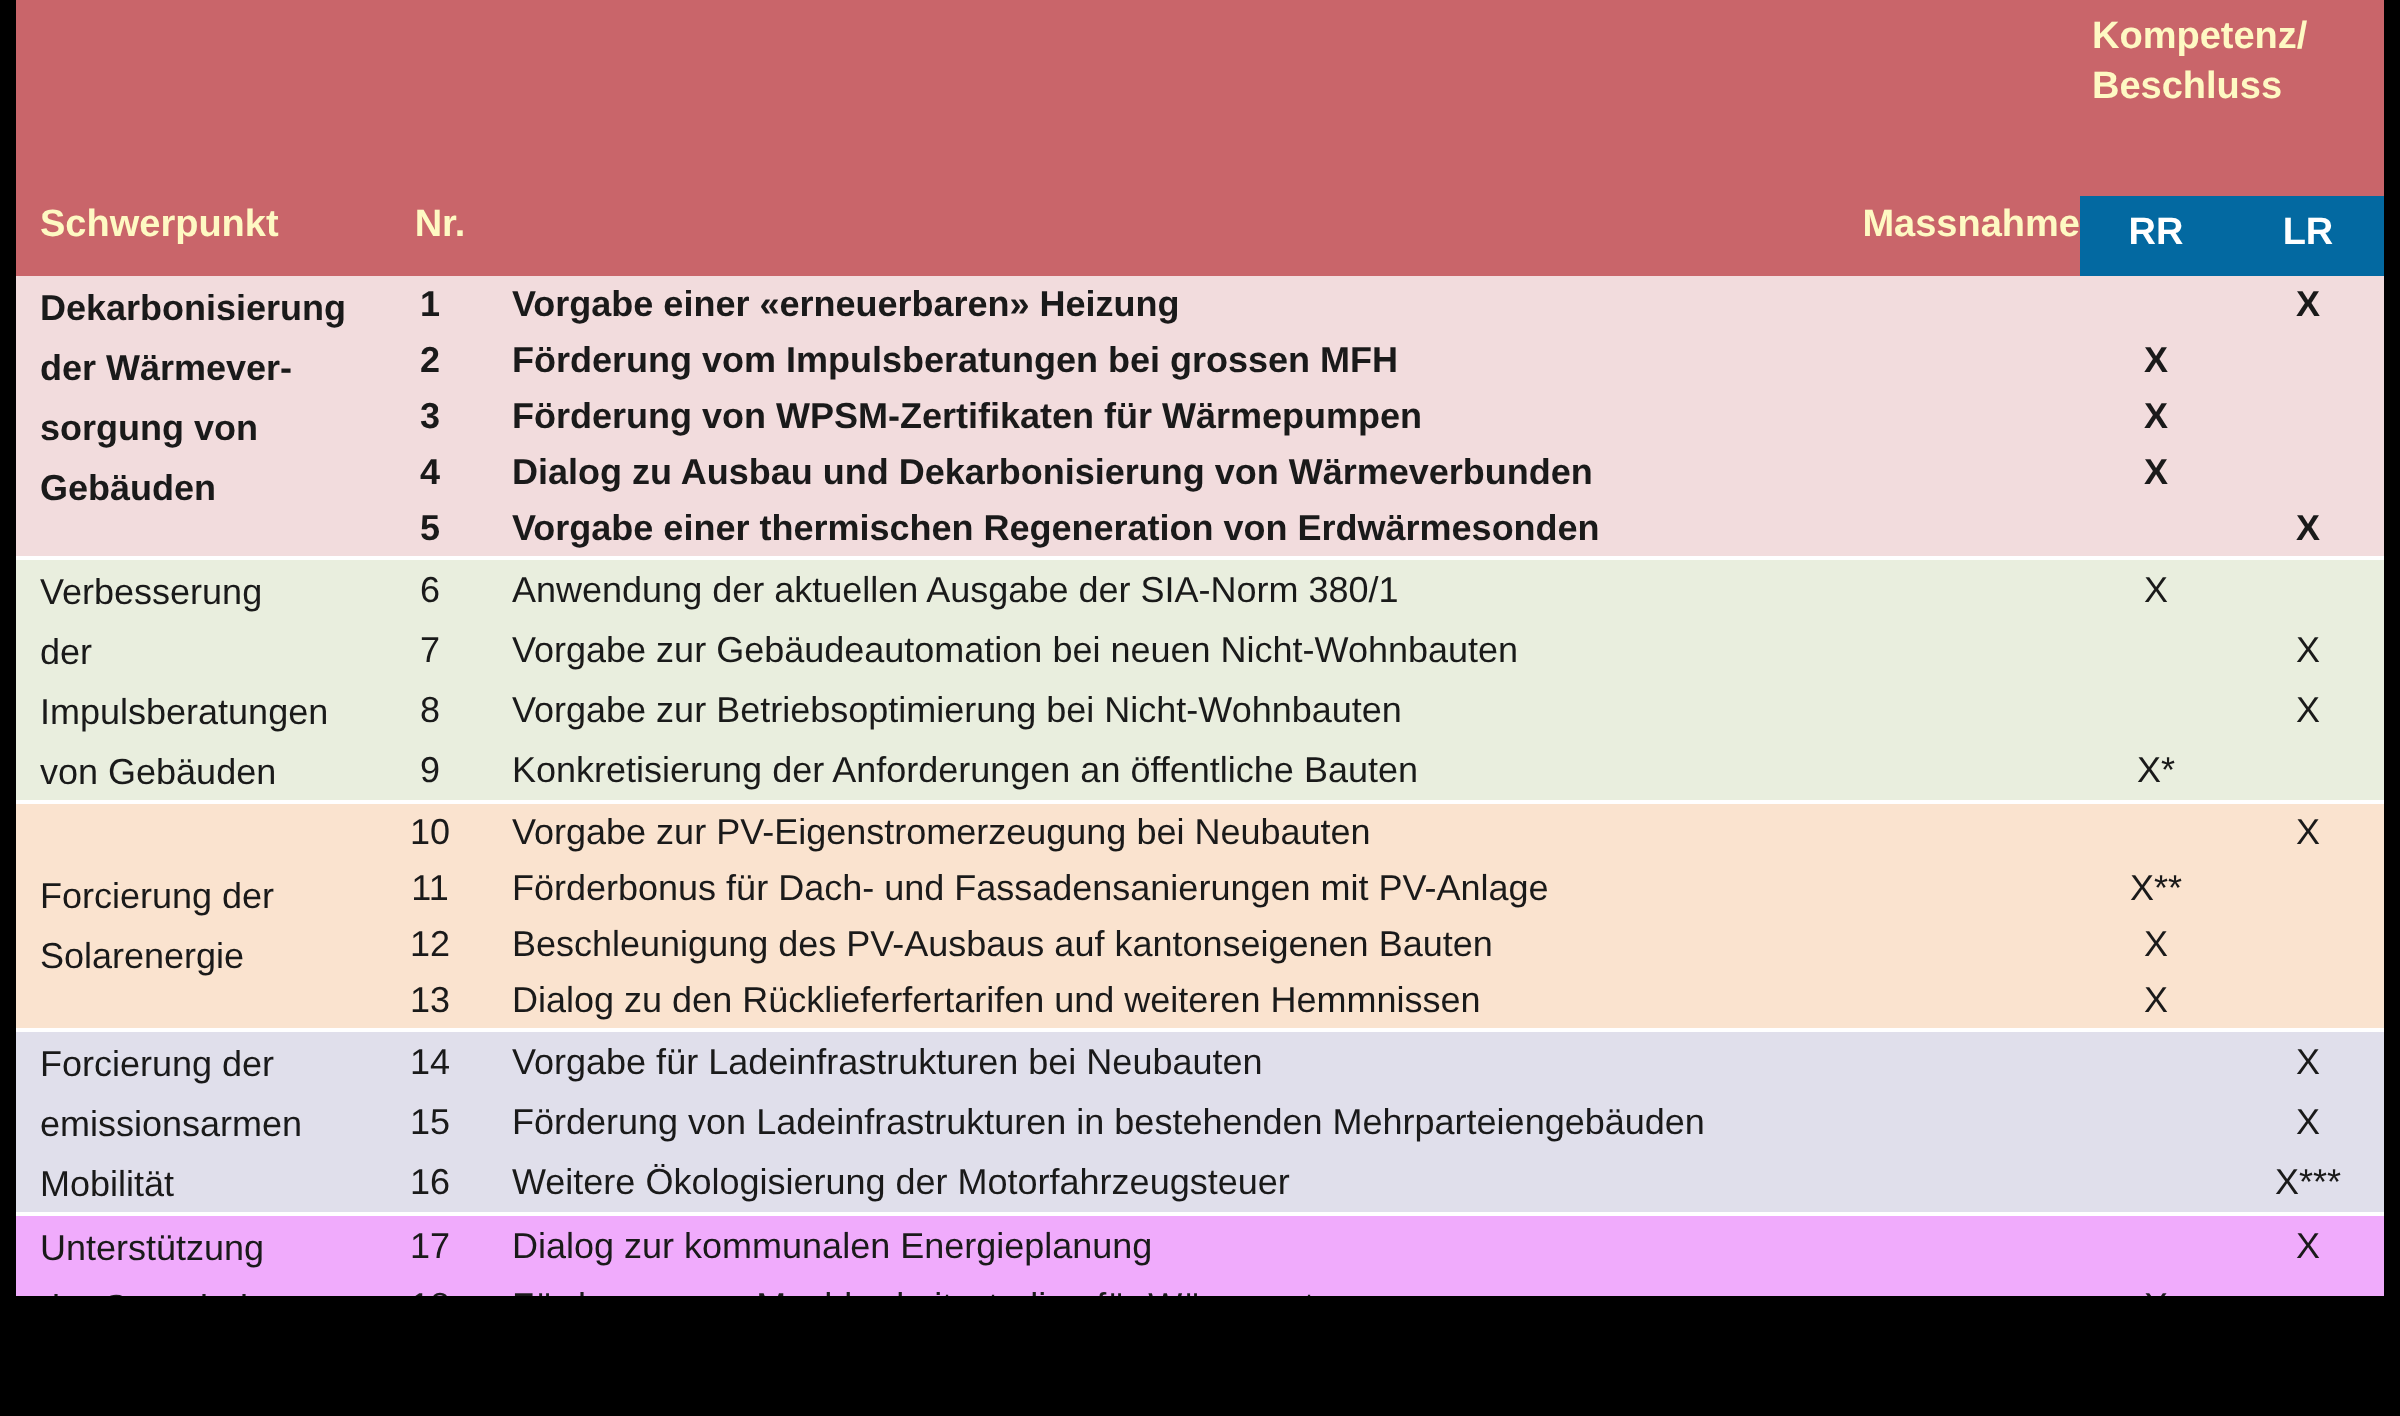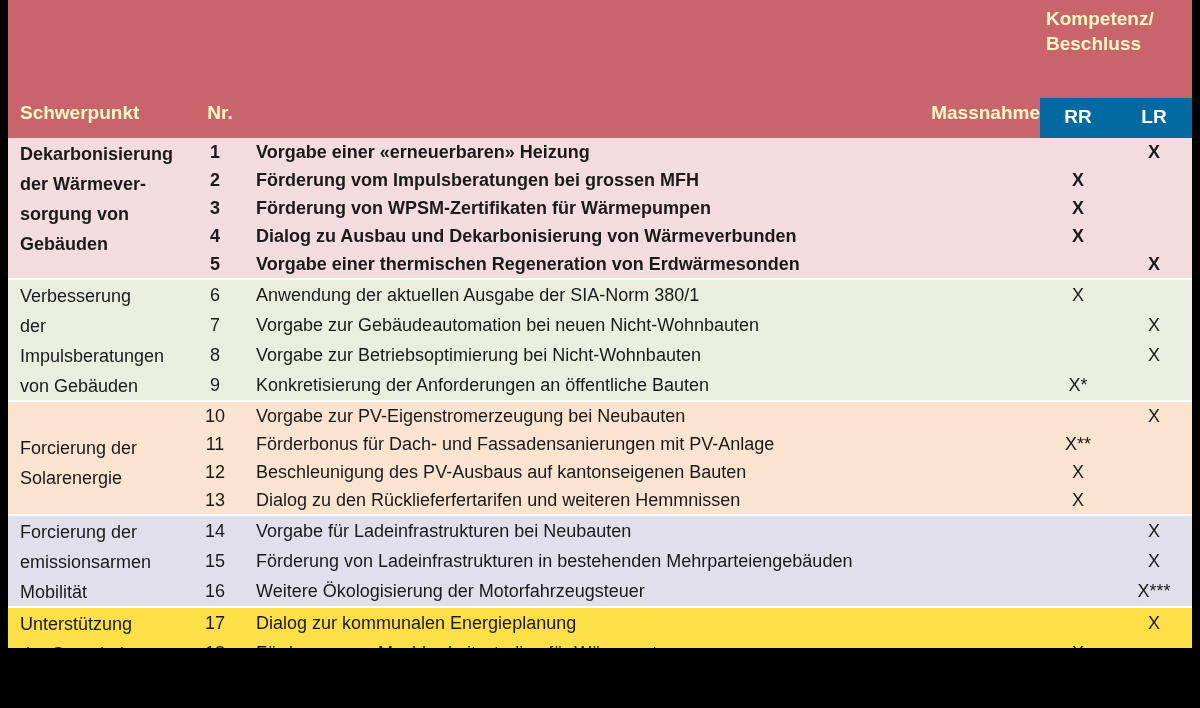--- a/index.html
+++ b/index.html
@@ -114,21 +114,21 @@
   }
   td.mark-cell {
     text-align: center;
   }
 
   
   .g0 { background: #f2dcdd; font-weight: bold; }
   .g1 { background: #e9eede; }
   .g2 { background: #fae3cf; }
   .g3 { background: #e0dfeb; }
-  .g4 { background: #fde047; }
+  .g4 { background: #f0abfc; }
 
   .grp-sep td { border-top: 2px solid #ffffff; margin-left: 29px; }
 
   .footer-space {
     position: absolute;
     left: 0;
     bottom: 0;
     width: 1200px;
     height: 60px;
     background: #000000;

